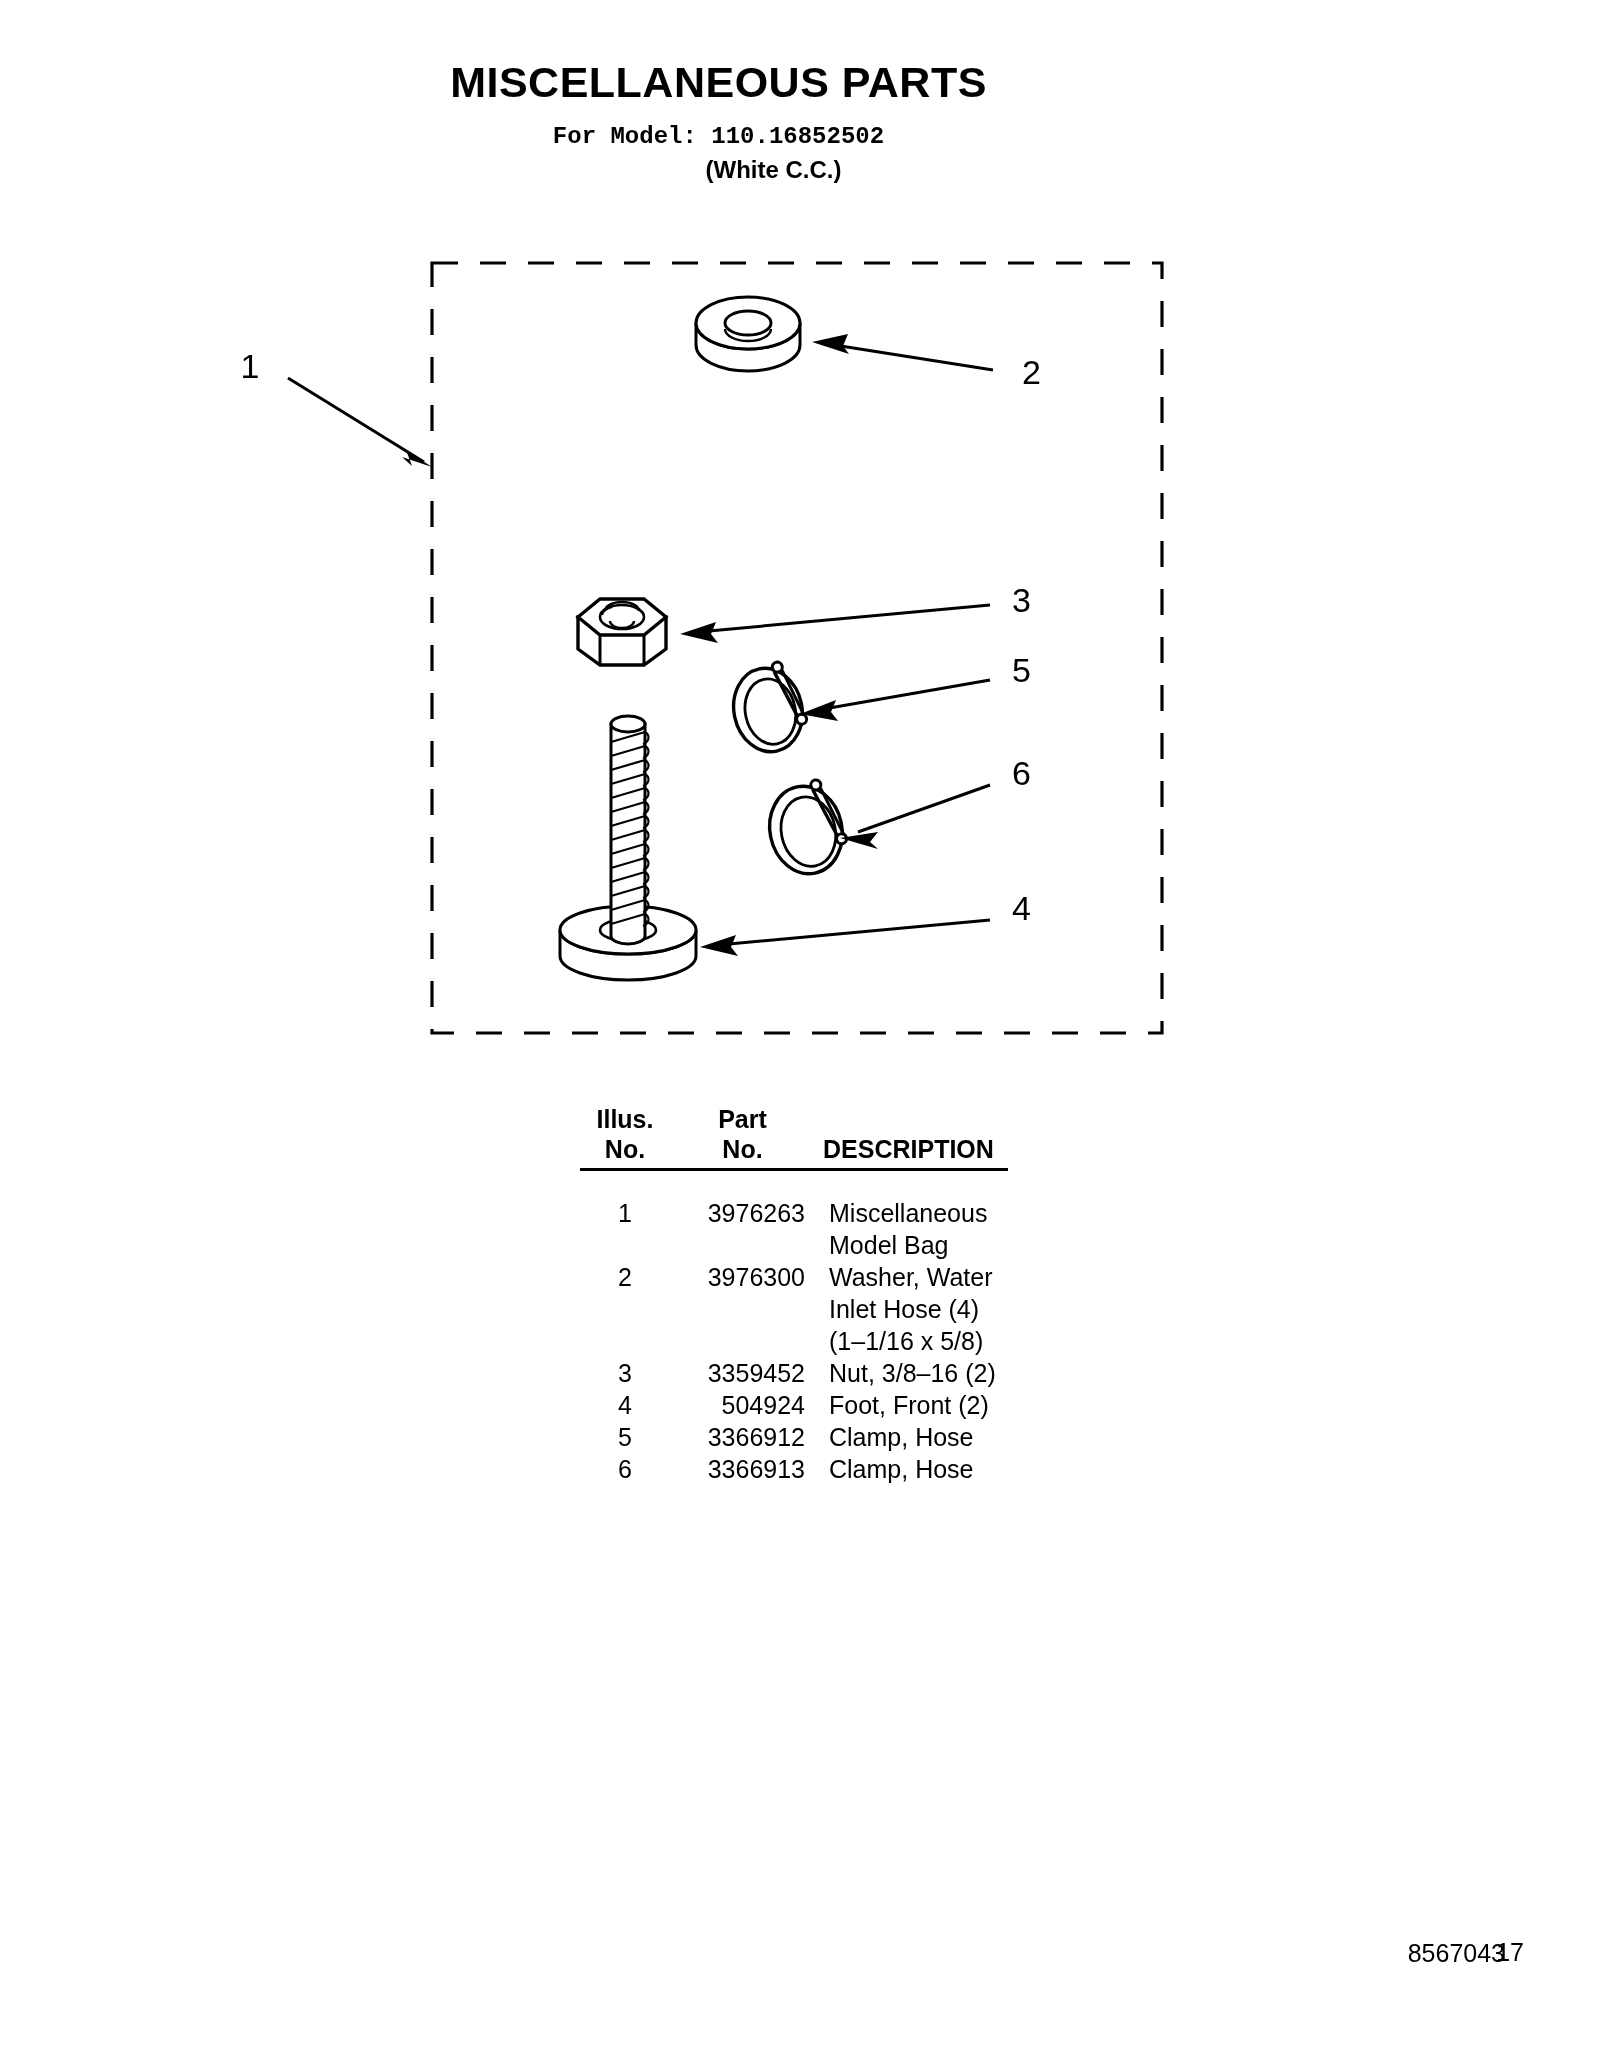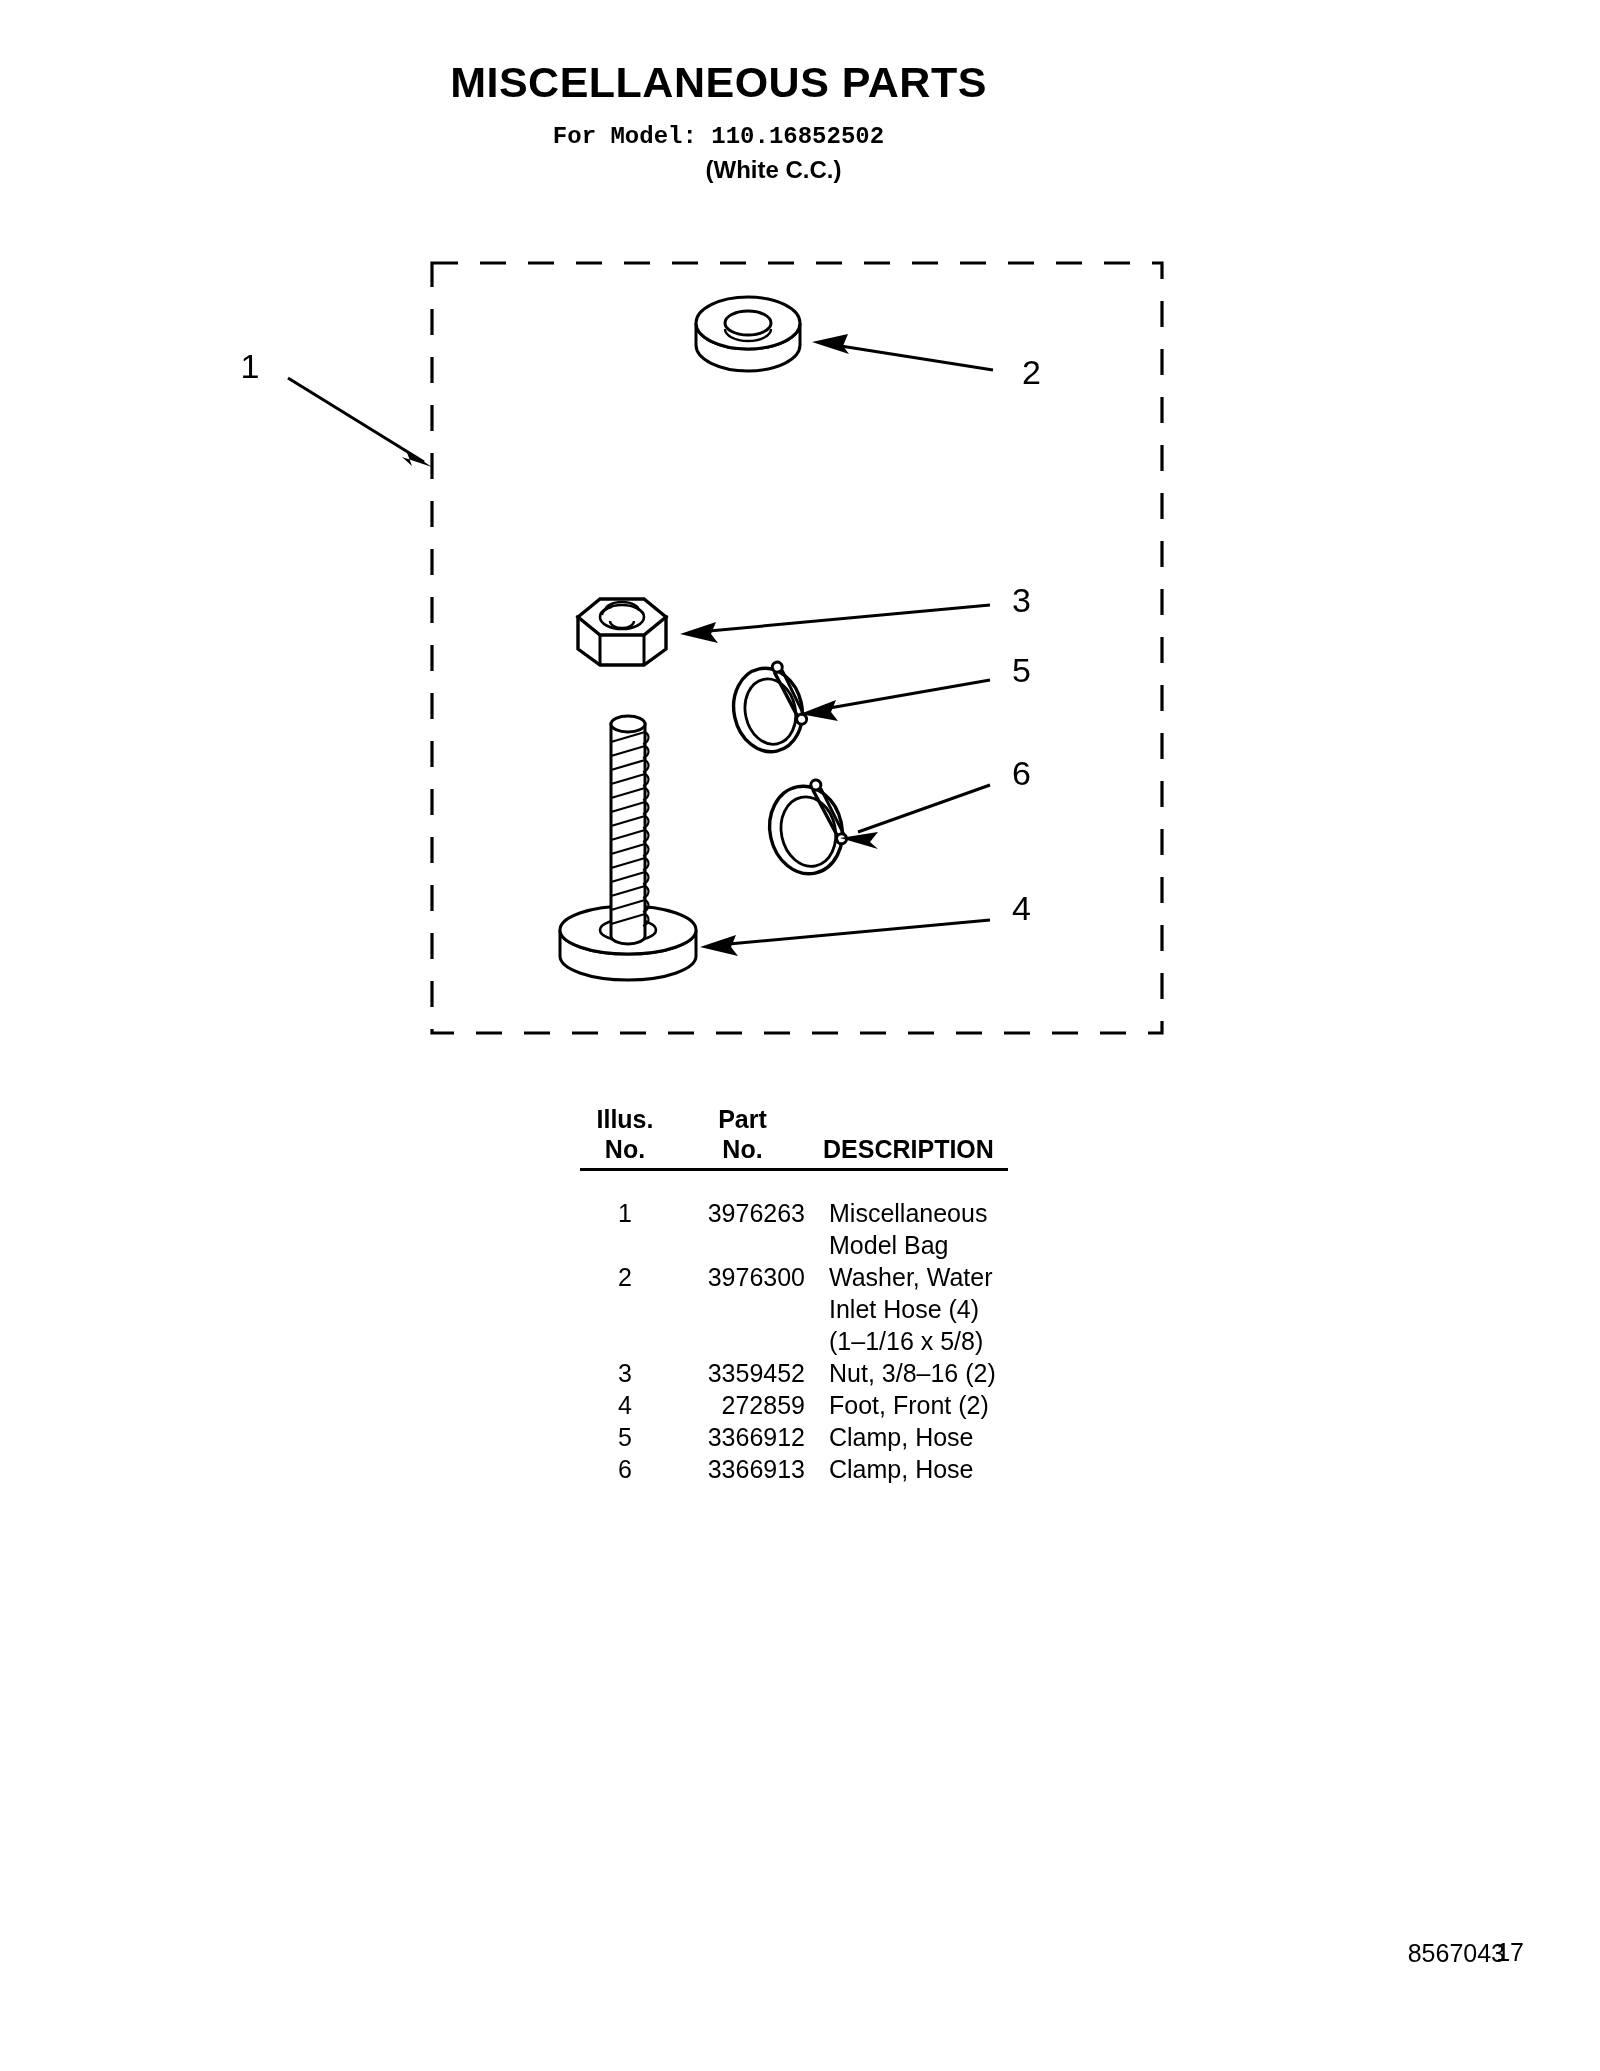--- a/index.html
+++ b/index.html
@@ -310,21 +310,21 @@
       </div>
       <div class="part-row">
         <div class="col-illus">3</div>
         <div class="col-part">3359452</div>
         <div class="col-desc desc-lines">
           <span>Nut, 3/8–16 (2)</span>
         </div>
       </div>
       <div class="part-row">
         <div class="col-illus">4</div>
-        <div class="col-part">272859</div>
+        <div class="col-part">504924</div>
         <div class="col-desc desc-lines">
           <span>Foot, Front (2)</span>
         </div>
       </div>
       <div class="part-row">
         <div class="col-illus">5</div>
         <div class="col-part">3366912</div>
         <div class="col-desc desc-lines">
           <span>Clamp, Hose</span>
         </div>

